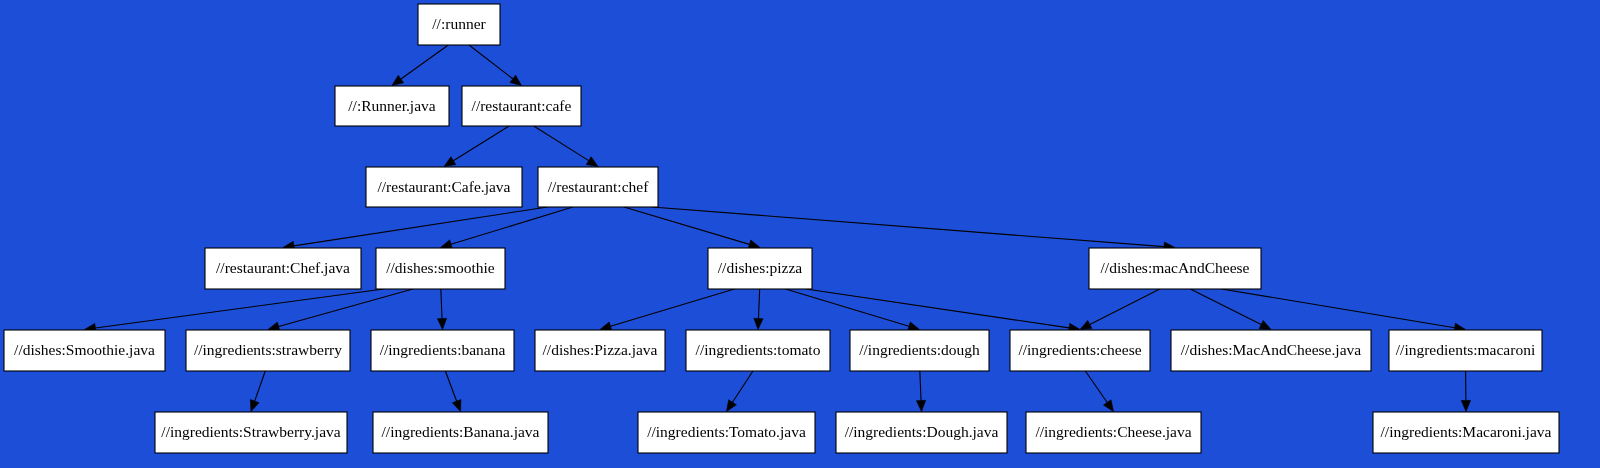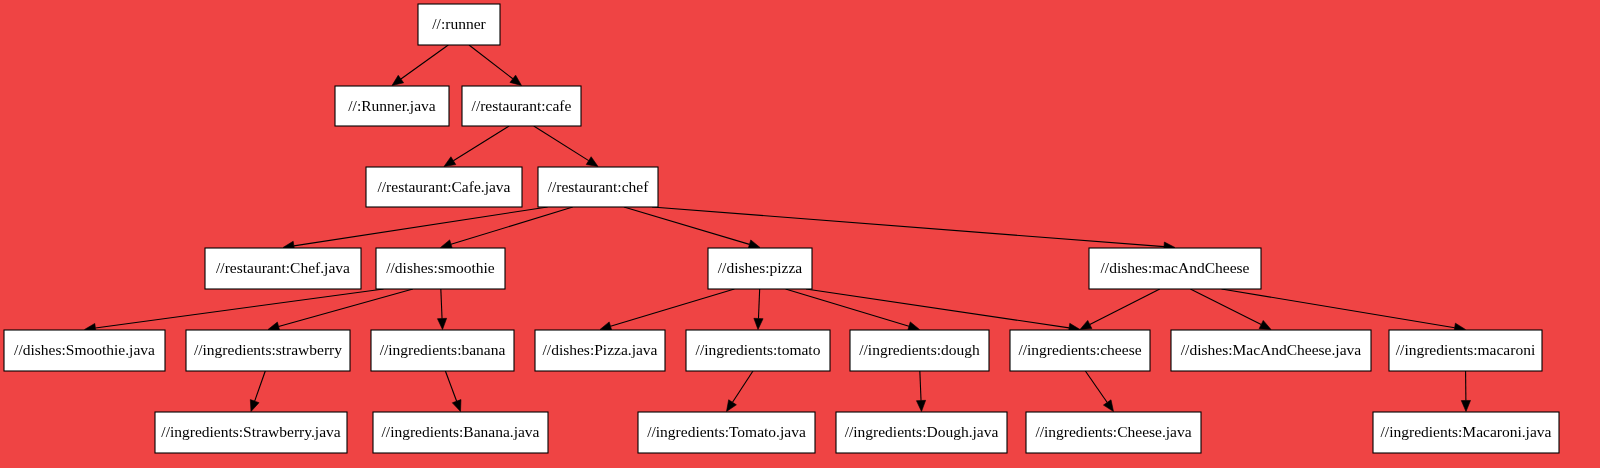--- a/index.html
+++ b/index.html
@@ -7,21 +7,21 @@
     padding: 0;
     background: #ffffff;
   }
   body {
     font-family: "Liberation Serif", "DejaVu Serif", serif;
   }
   #graph-root {
     position: relative;
     width: 1600px;
     height: 468px;
-    background: #ef4444;
+    background: #1d4ed8;
     overflow: hidden;
   }
   svg#graph-svg {
     display: block;
     width: 1600px;
     height: 468px;
   }
   .node-box {
     fill: #ffffff;
     stroke: #000000;

